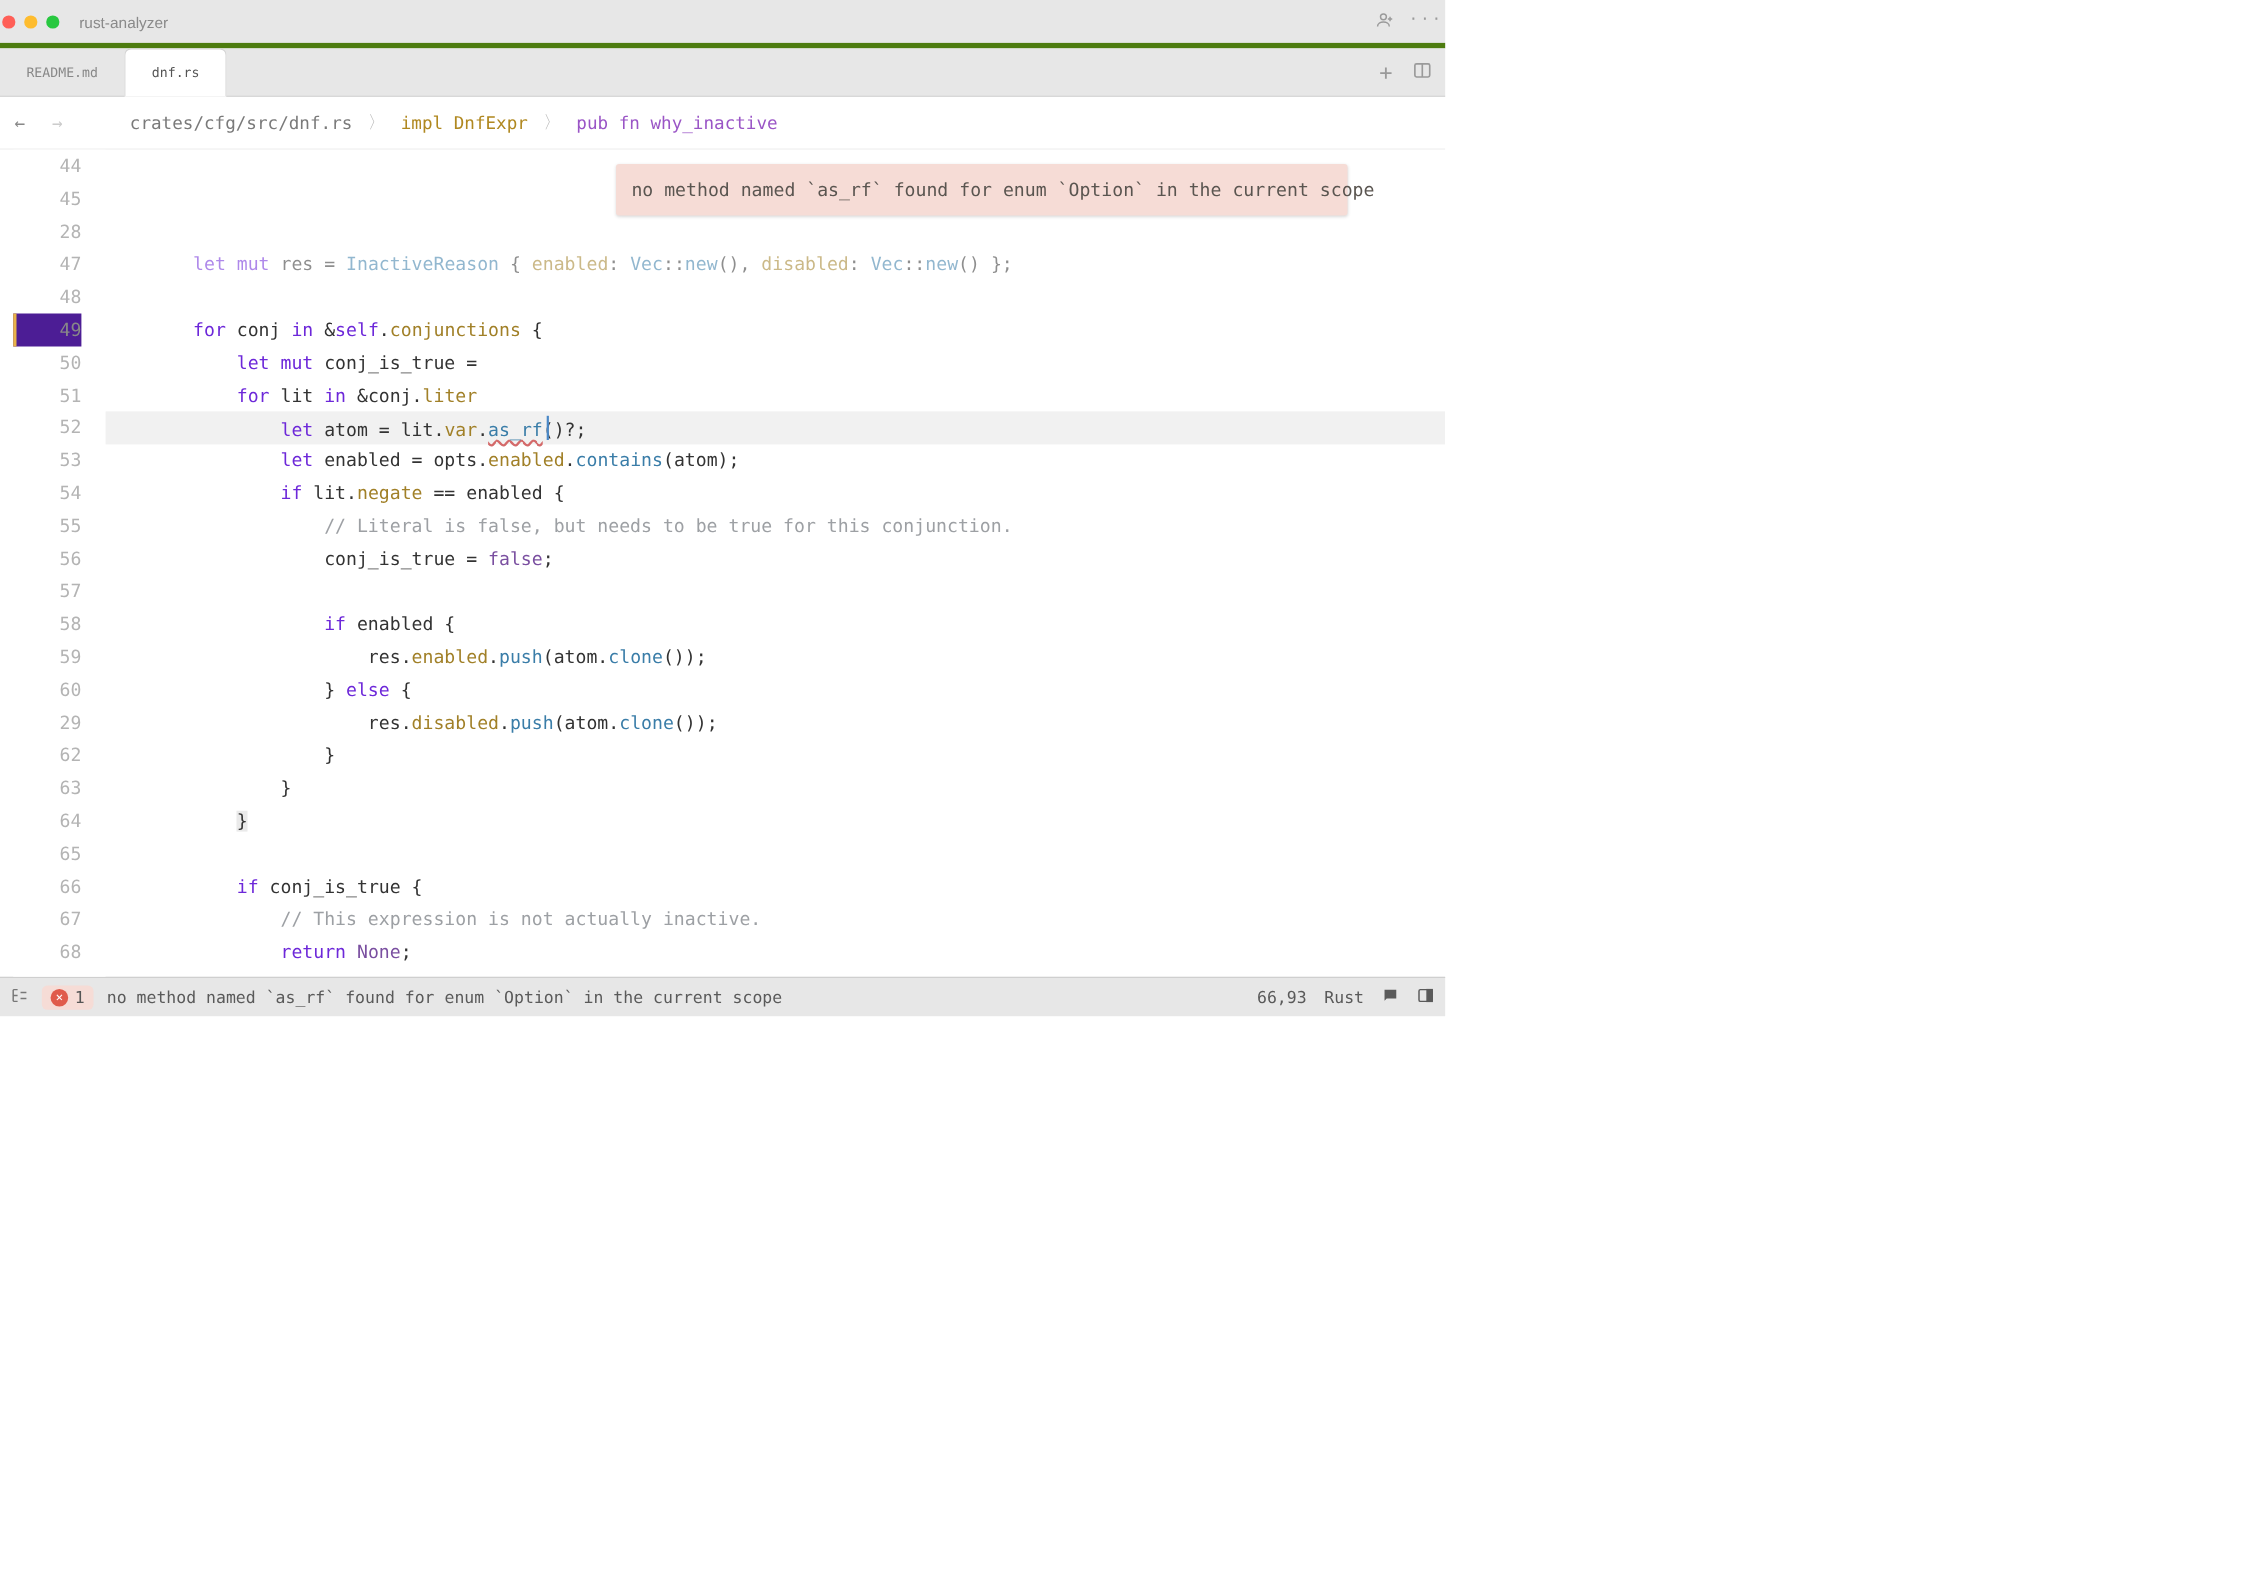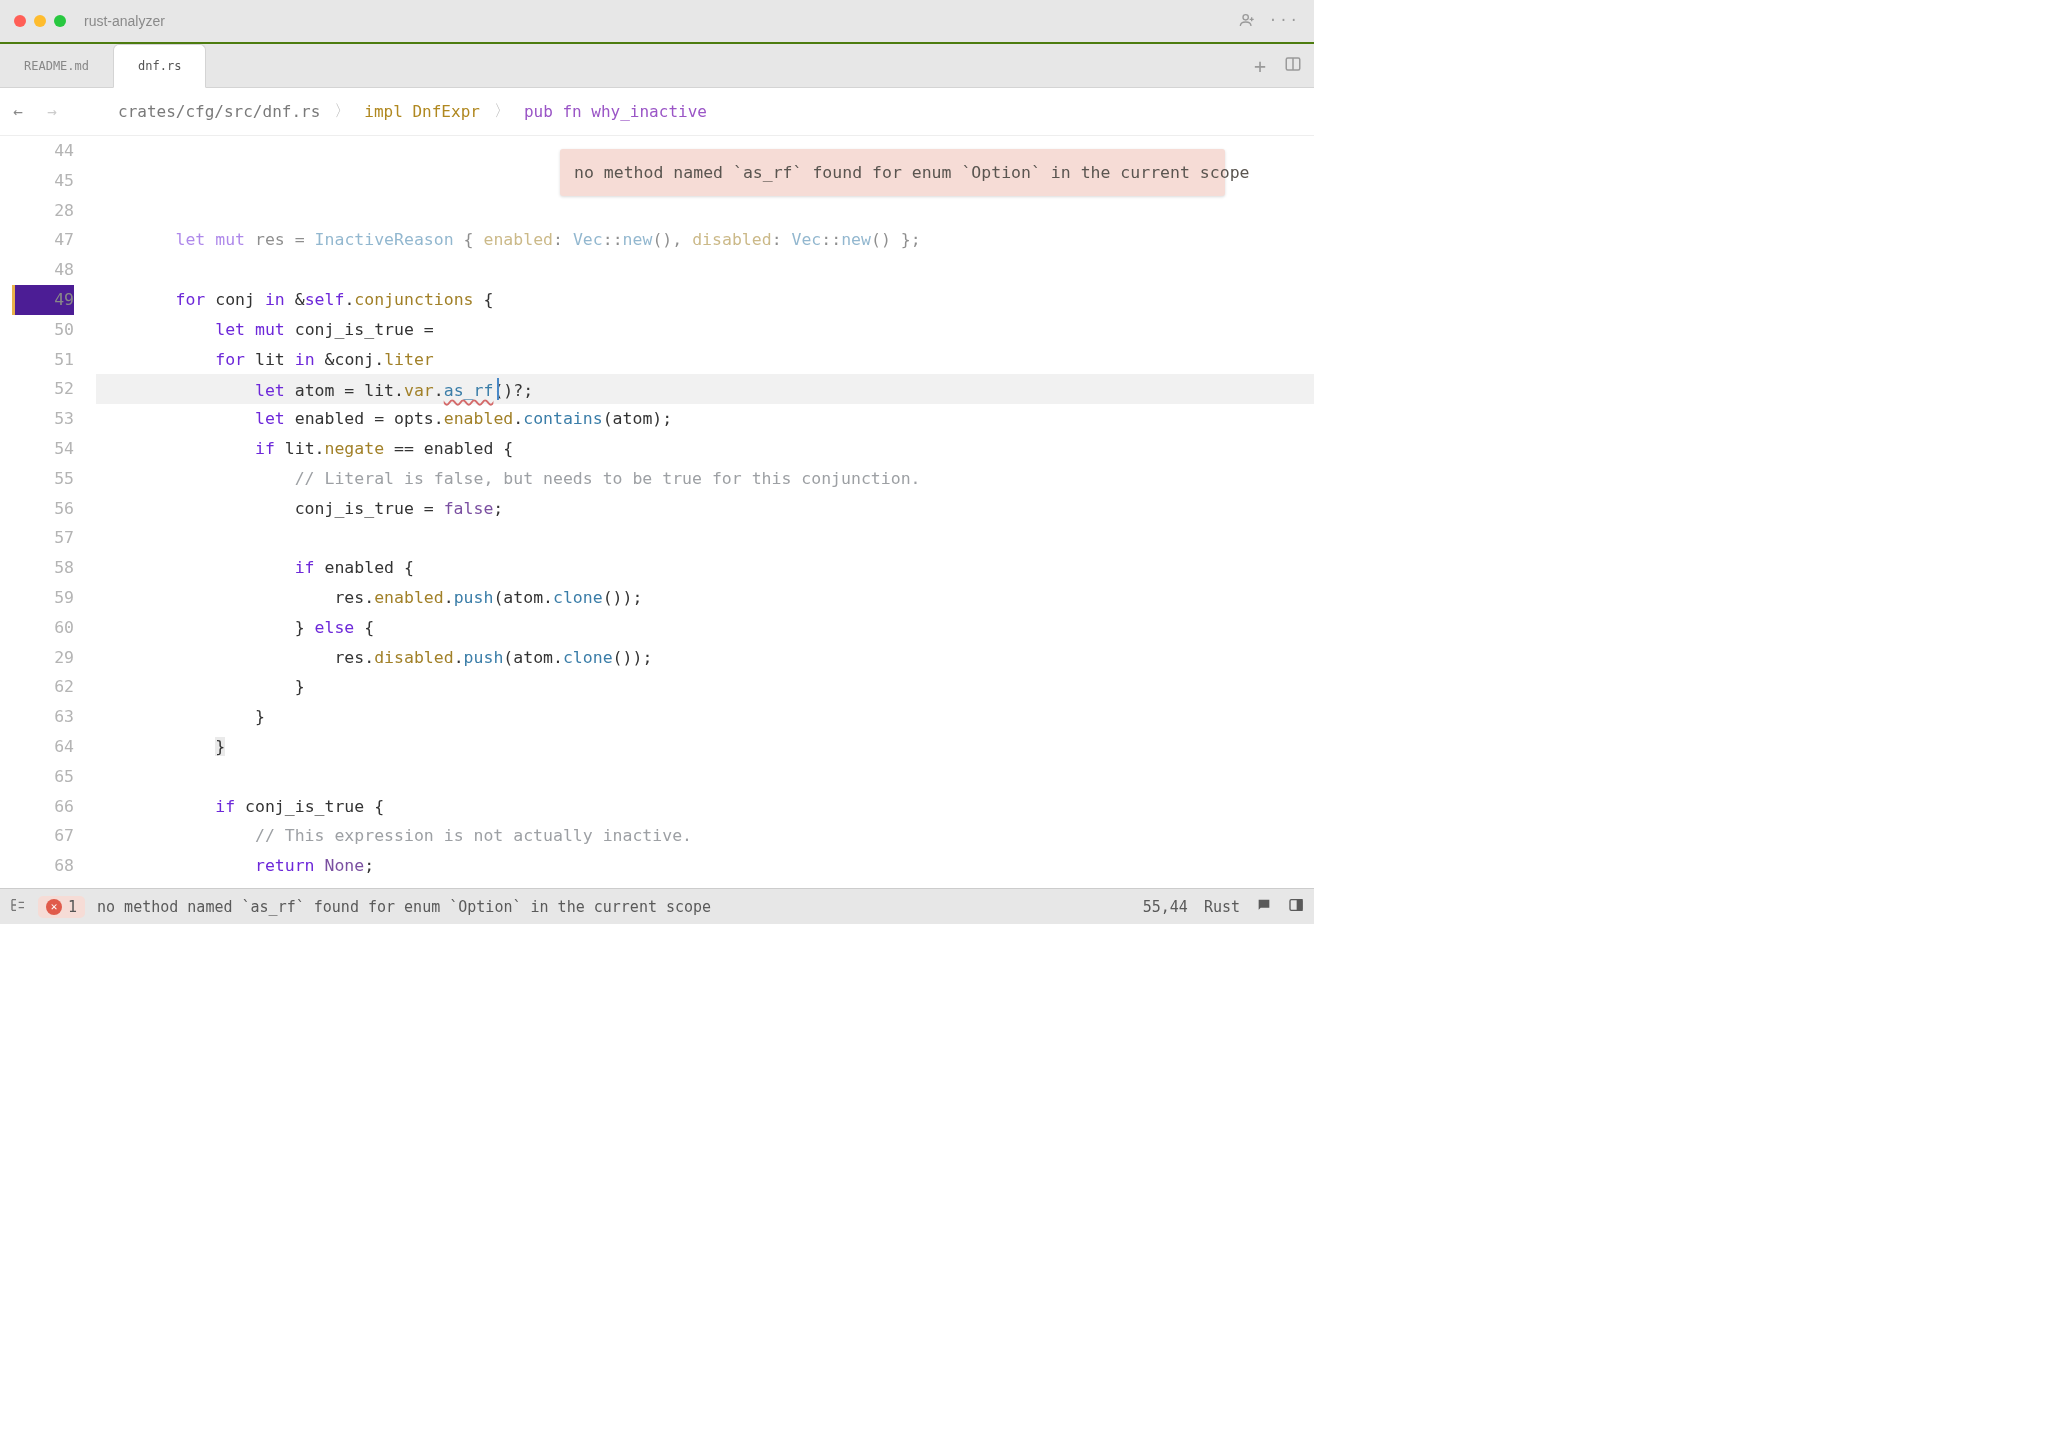--- a/index.html
+++ b/index.html
@@ -10,23 +10,23 @@
     color: #333;
     overflow: hidden;
     width: 1314px;
     height: 924px;
   }
   .titlebar {
     height: 44px;
     background: #e7e7e7;
     display: flex;
     align-items: center;
-    padding: 0 14px;
+    padding: 0 2px;
     gap: 8px;
-    border-bottom: 2px solid #4d7c0f;
+    border-bottom: 5px solid #4d7c0f;
   }
   .traffic { display: flex; gap: 8px; }
   .traffic span {
     width: 12px; height: 12px; border-radius: 50%; display:block;
   }
   .t-red { background:#ff5f57; }
   .t-yellow { background:#febc2e; }
   .t-green { background:#28c840; }
   .app-title {
     margin-left: 10px;
@@ -256,21 +256,21 @@
     <svg viewBox="0 0 24 24" fill="none" stroke="currentColor" stroke-width="2">
         <path d="M3 4h6M3 4v16M3 12h6M3 20h6M13 8h8M13 16h8"></path>
       </svg>
   </span>
   <span class="err-badge">
     <span class="circ">✕</span>
     <span>1</span>
   </span>
   <span>no method named `as_rf` found for enum `Option` in the current scope</span>
   <span class="right">
-    <span>55,44</span>
+    <span>66,93</span>
     <span>Rust</span>
     <span>
       <svg viewBox="0 0 24 24" fill="currentColor">
           <path d="M4 4h16v12H7l-3 3V4z"></path>
         </svg>
     </span>
     <span>
       <svg viewBox="0 0 24 24" fill="none" stroke="currentColor" stroke-width="2">
           <rect x="3" y="4" width="18" height="16" rx="2"></rect>
           <rect x="14" y="4" width="7" height="16" fill="currentColor"></rect>

